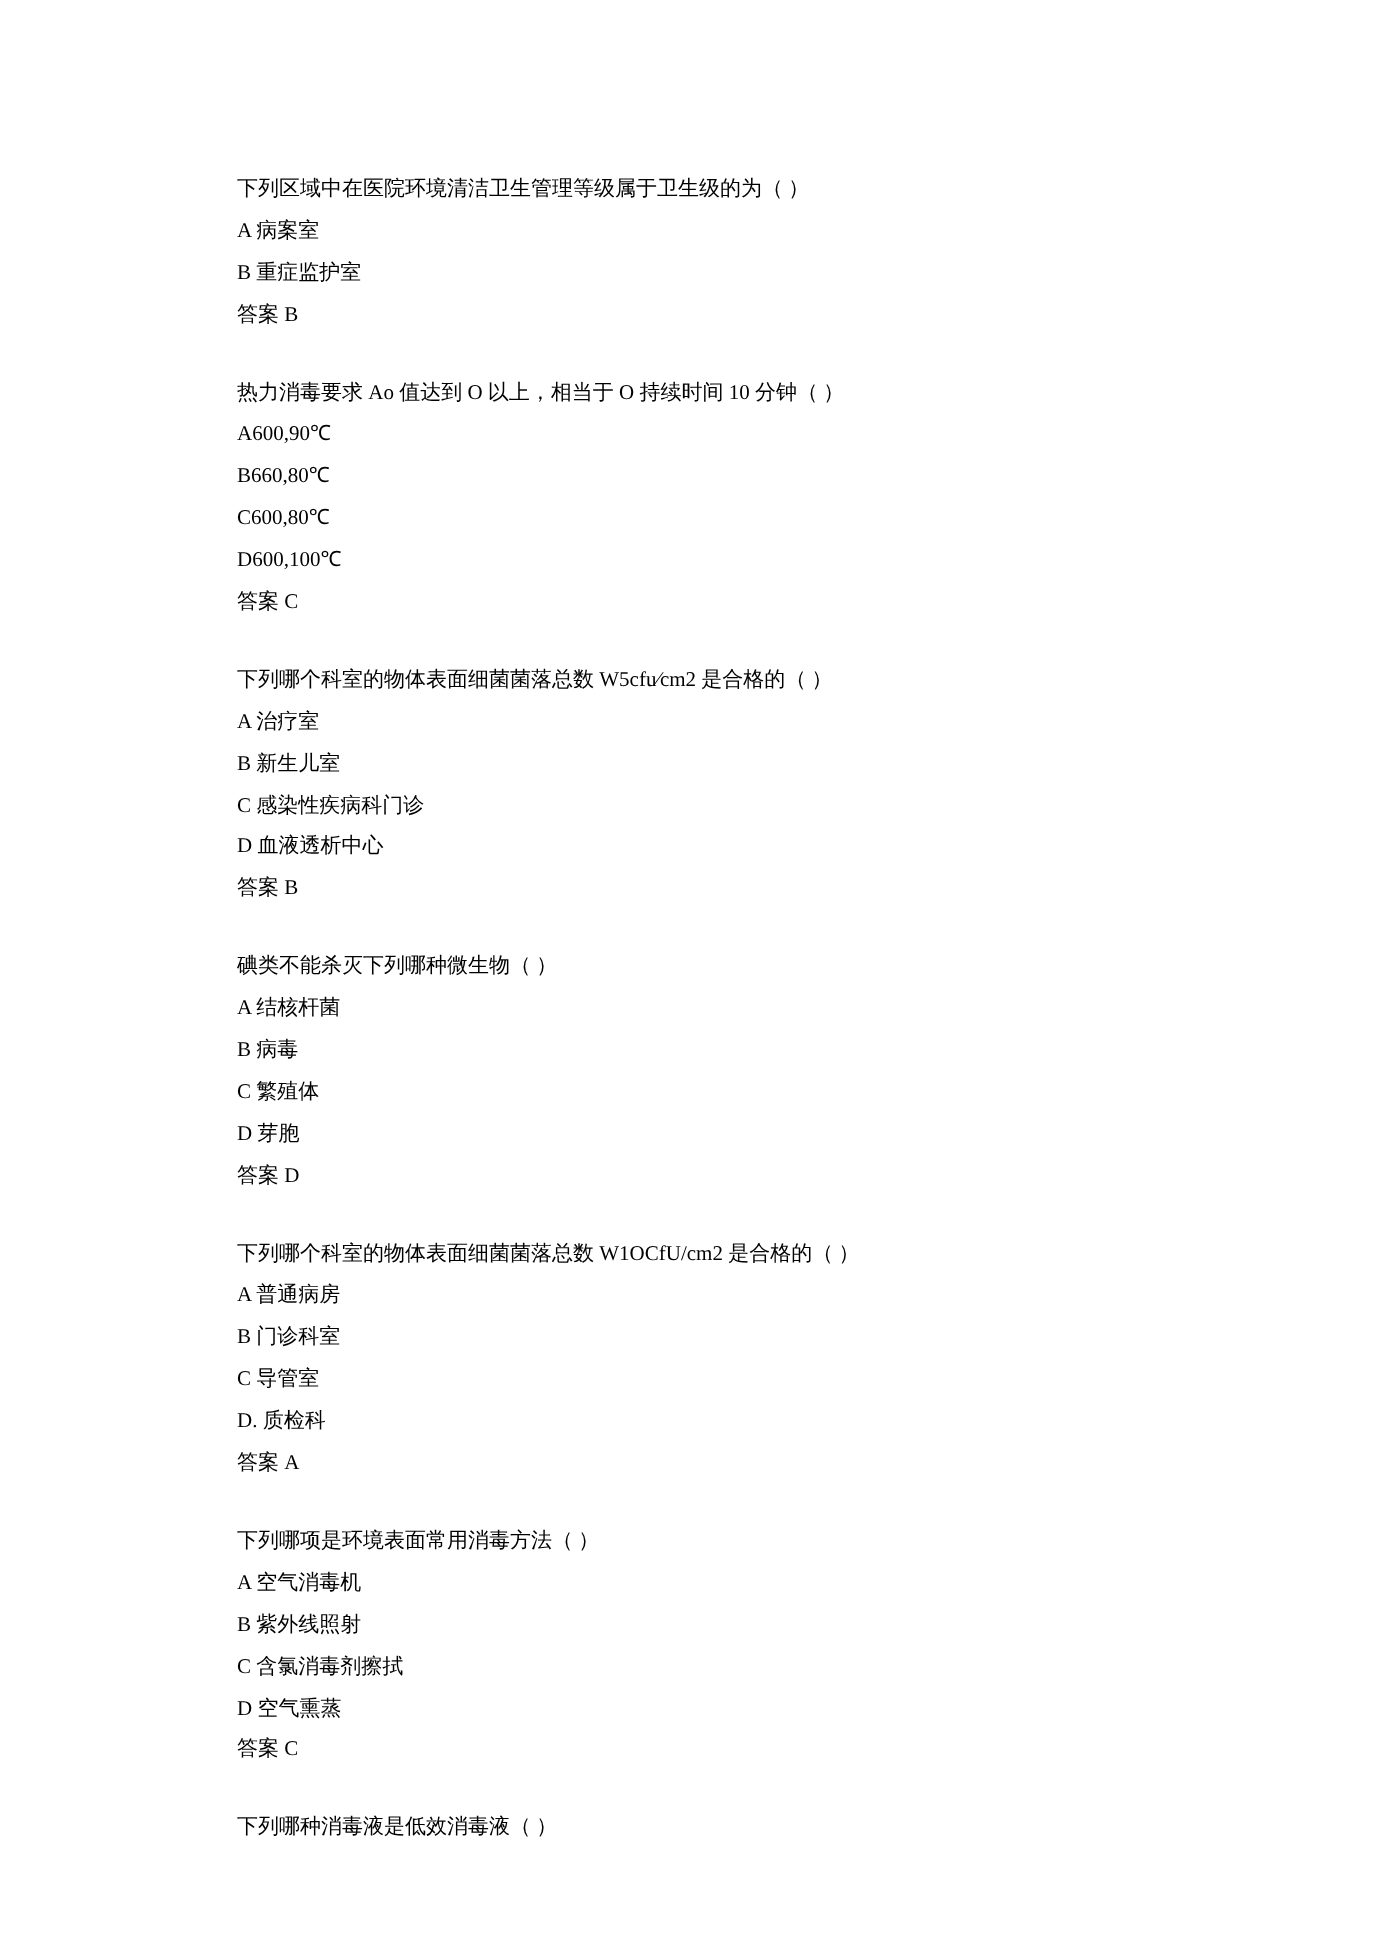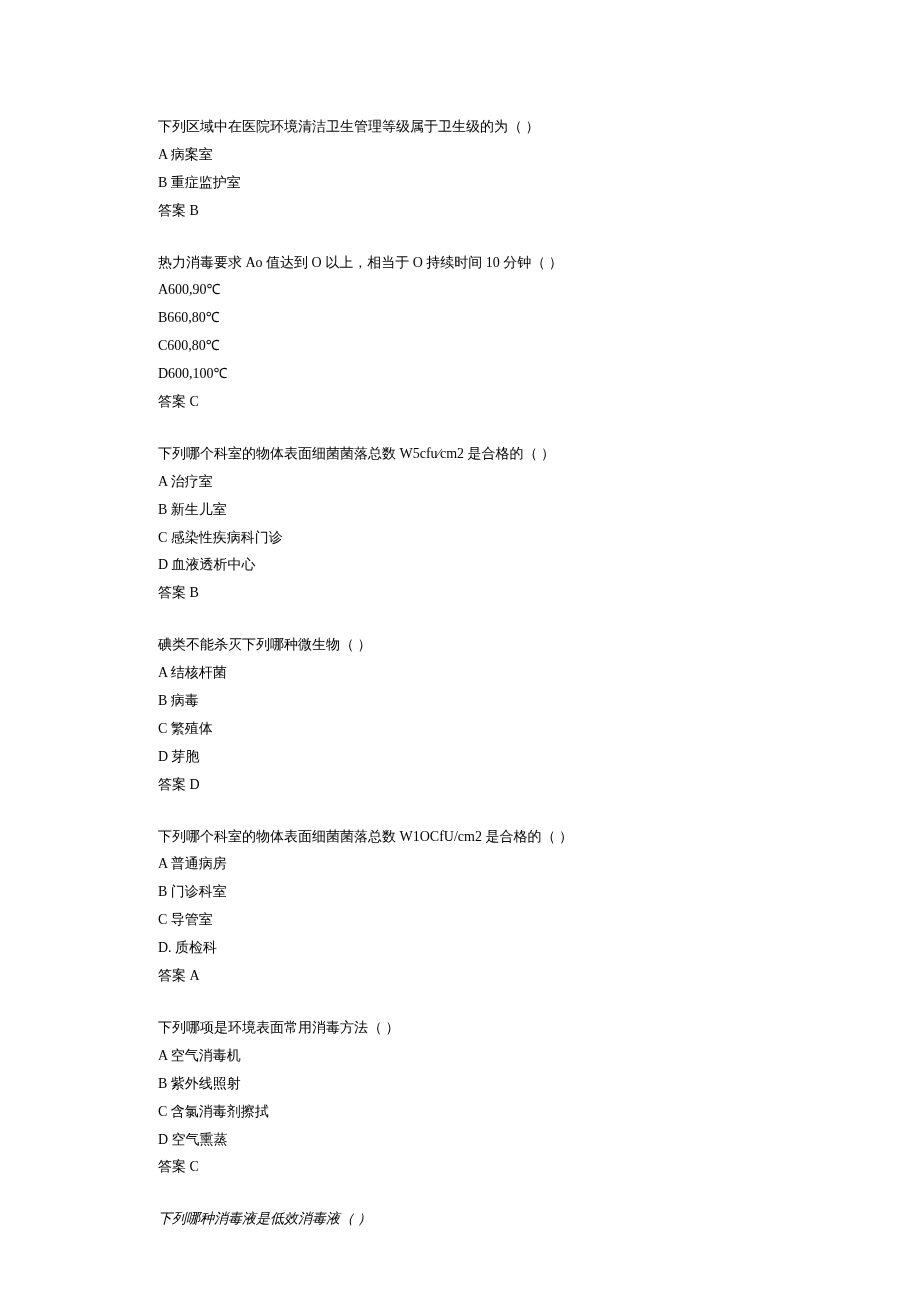--- a/index.html
+++ b/index.html
@@ -15,21 +15,20 @@
       line-height: 1.85;
       width: 920px;
       min-height: 1301px;
       padding: 108px 148px 60px 148px;
     }
     .question-block {
       margin-bottom: 26px;
     }
     .question-block:last-child {
       margin-bottom: 0;
-      font-style: italic;
     }
     .line {
       display: block;
       white-space: pre-wrap;
     }
   </style>
 </head>
 <body>
 
 <div>

